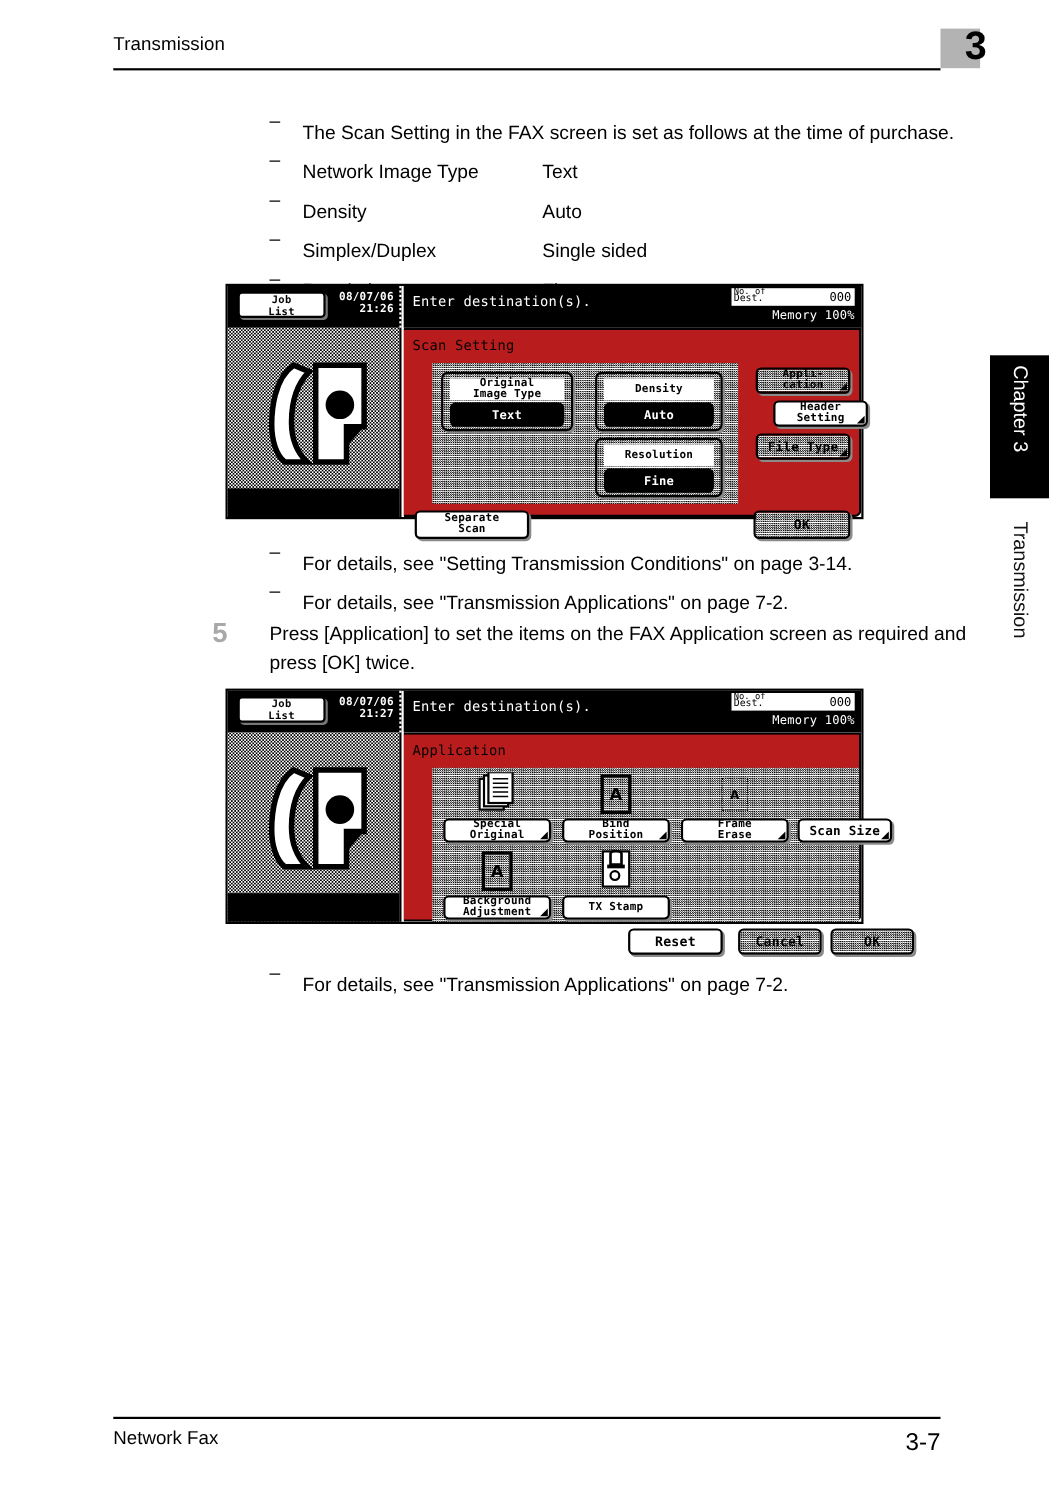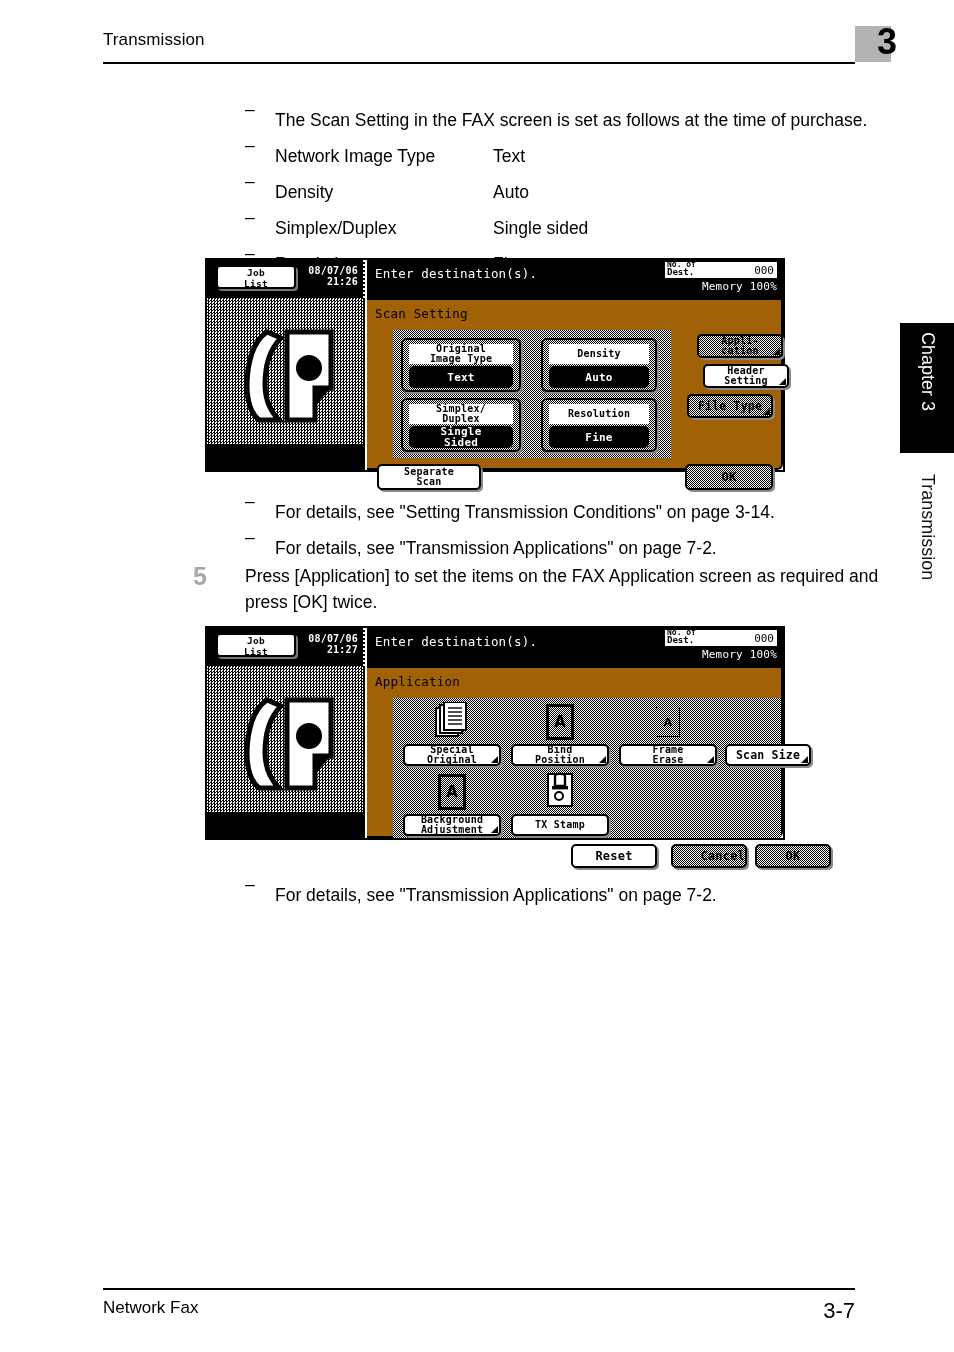--- a/index.html
+++ b/index.html
@@ -119,22 +119,22 @@
     position:absolute; left:160px; top:0; right:0; height:38px; background:#000;
   }
   .lcd-msg{
     position:absolute; left:8px; top:6px; color:#fff;
     font-size:12.5px; letter-spacing:.2px; white-space:nowrap;
   }
   .dest-box{
     position:absolute; right:6px; top:2px; width:112px; height:16px;
     background:#fff; color:#000;
   }
-  .dest-box .lbl{ position:absolute; left:2px; top:-1px; font-size:8px; line-height:8px; font-weight:bold;text-align:right;}
-  .dest-box .lbl2{ position:absolute; left:2px; top:6px; font-size:9px; line-height:9px; font-weight:bold;}
+  .dest-box .lbl{ position:absolute; left:2px; top:-1px; font-size:8px; line-height:8px; font-weight:normal;text-align:right;}
+  .dest-box .lbl2{ position:absolute; left:2px; top:6px; font-size:9px; line-height:9px; font-weight:normal;}
   .dest-box .val{ position:absolute; right:3px; top:2px; font-size:11px; font-weight:normal;}
   .mem{
     position:absolute; right:6px; top:20px; color:#fff; font-size:11px; font-weight:normal;
     letter-spacing:.2px;
   }
 
   
   .lcd-illus{
     position:absolute; left:0; top:38px; width:158px; bottom:0;
     background:
@@ -142,21 +142,21 @@
     border-right:2px solid #000;
   }
   .lcd-illus .blackbar{
     position:absolute; left:0; right:0; bottom:0; height:26px; background:#000;
   }
   .fax-glyph{ position:absolute; left:26px; top:28px; width:104px; height:100px; }
 
   
   .lcd-work{
     position:absolute; left:160px; top:38px; right:0; bottom:0;
-    background:#a16207; border:2px solid #000; border-left:0;
+    background:#b91c1c; border:2px solid #000; border-left:0;
     border-radius:0 0 6px 0;
   }
   .work-title{ position:absolute; left:8px; top:6px; font-size:12.5px; letter-spacing:.2px;}
 
   .dots-panel{
     position:absolute;
     background: repeating-conic-gradient(#000 0% 25%, #ffffff 0% 50%) 0 0/2px 2px;
   }
 
   
@@ -307,41 +307,31 @@
 
     <div class="card" style="left:174px; top:38px; width:116px; height:54px;">
       <div class="lab">
         <div>Density</div>
       </div>
       <div class="val">
         <div>Auto</div>
       </div>
     </div>
 
-    <div class="card" style="left:34px; top:98px; width:120px; height:54px;">
-      <div class="lab">
-        <div>Simplex/</div>
-        <div>Duplex</div>
-      </div>
-      <div class="val">
-        <div>Single</div>
-        <div>Sided</div>
-      </div>
-    </div>
 
     <div class="card" style="left:174px; top:98px; width:116px; height:54px;">
       <div class="lab">
         <div>Resolution</div>
       </div>
       <div class="val">
         <div>Fine</div>
       </div>
     </div>
 
-    <div class="bt corner dotted" style="left:330px; top:34px; width:86px; height:24px;">
+    <div class="bt corner dotted" style="left:320px; top:34px; width:86px; height:24px;">
       <div>Appli-</div>
       <div>cation</div>
     </div>
     <div class="bt corner" style="left:336px; top:64px; width:86px; height:24px;">
       <div>Header</div>
       <div>Setting</div>
     </div>
     <div class="bt corner dotted" style="left:320px; top:94px; width:86px; height:24px; font-size:11.5px;">
       <div>File Type</div>
     </div>
@@ -478,21 +468,21 @@
         </svg>
       </div>
       <div class="bt">
         <div>TX Stamp</div>
       </div>
     </div>
 
     <div class="bt" style="left:204px; top:176px; width:86px; height:24px; font-size:12px;">
       <div>Reset</div>
     </div>
-    <div class="bt dotted" style="left:304px; top:176px; width:76px; height:24px; font-size:12px;align-items:flex-end;">
+    <div class="bt dotted" style="left:304px; top:176px; width:76px; height:24px; font-size:12px;">
       <div>Cancel</div>
     </div>
     <div class="bt dotted" style="left:388px; top:176px; width:76px; height:24px; font-size:12px;">
       <div>OK</div>
     </div>
   </div>
 </div>
 
 <div class="dash-list txt" id="refs-2">
   <div class="dash-row">

